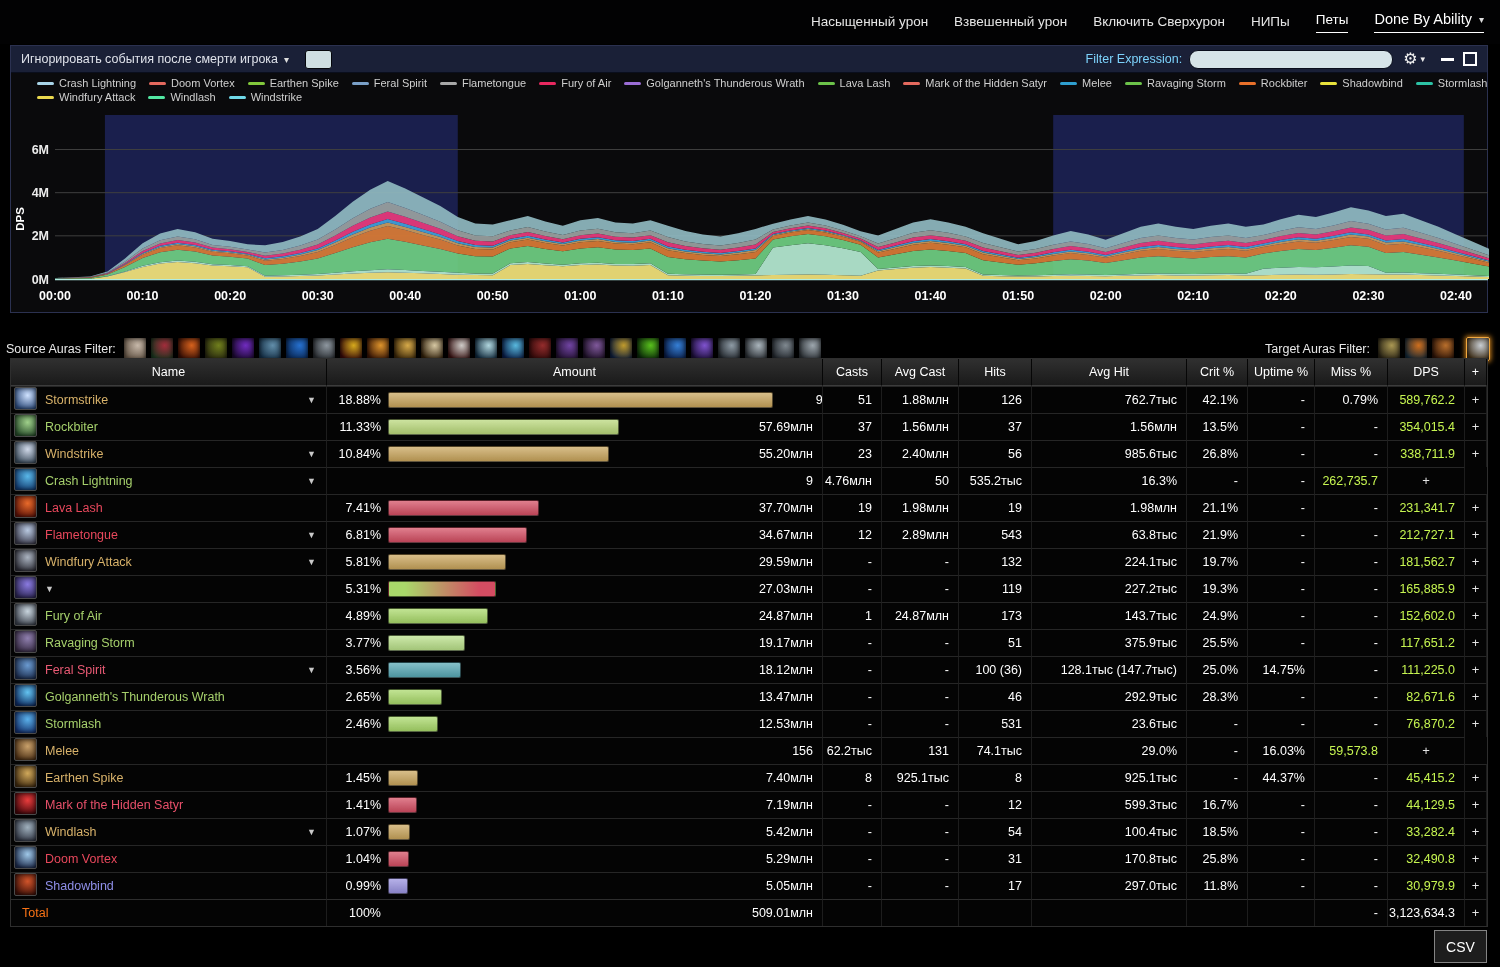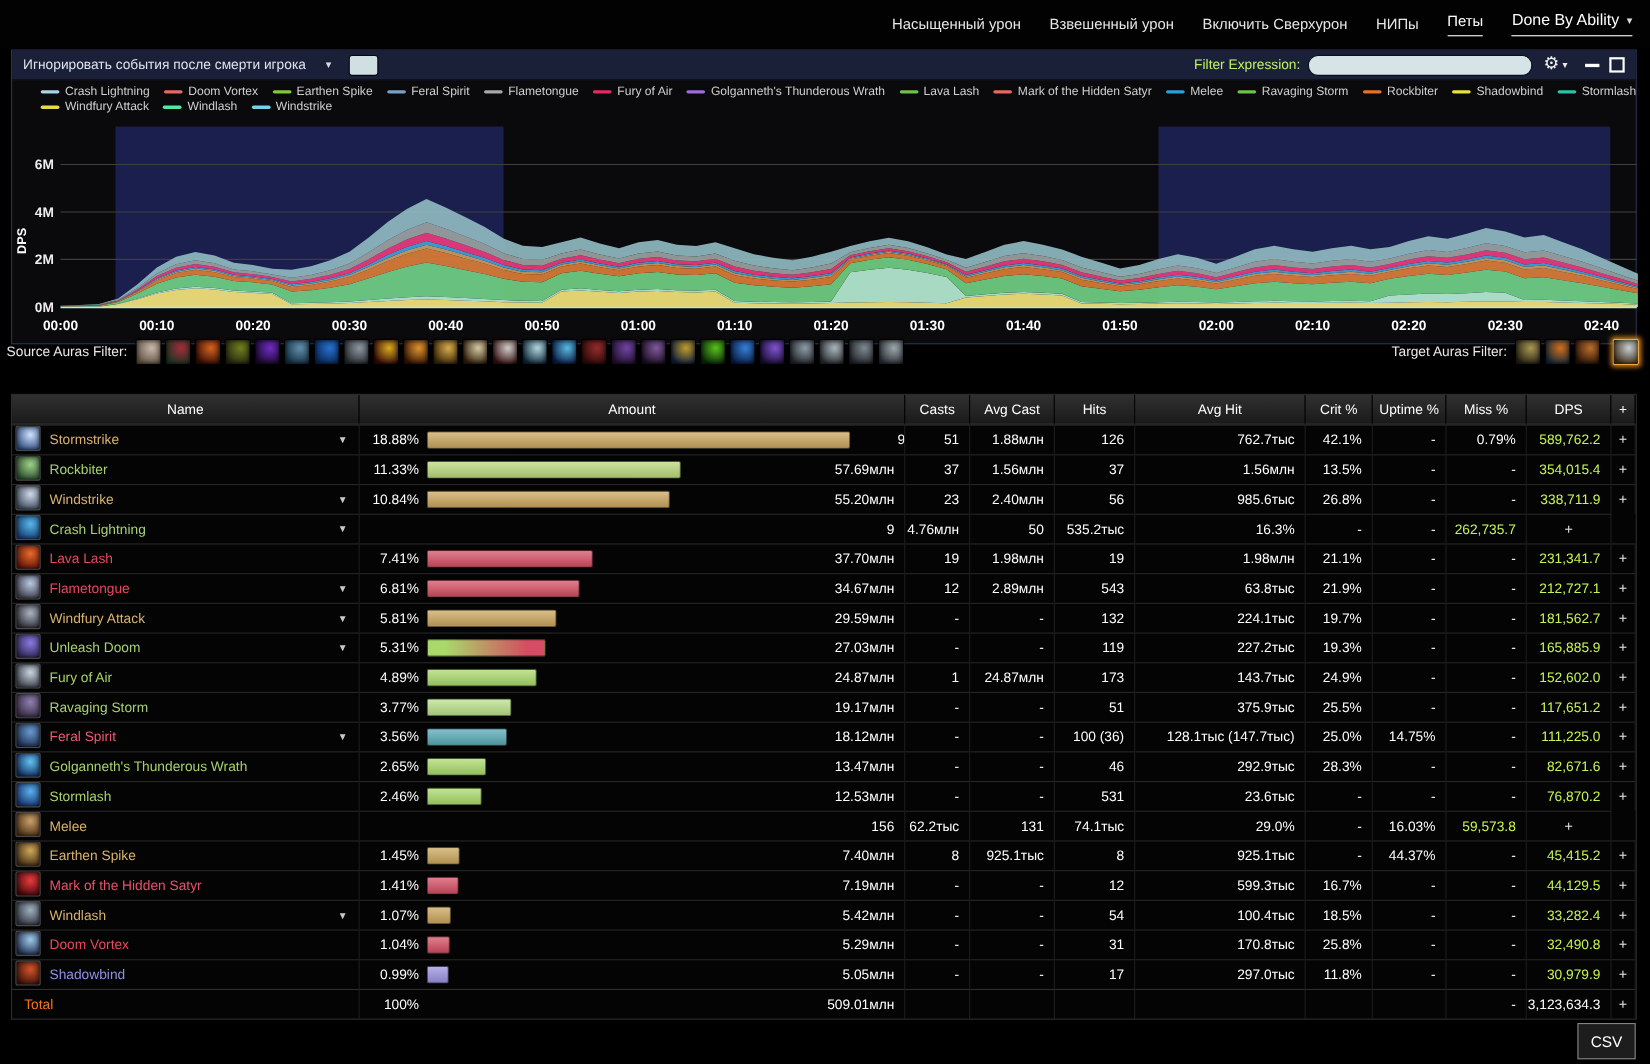--- a/index.html
+++ b/index.html
@@ -13,37 +13,37 @@
   .tb-right{display:flex;align-items:center;gap:26px;}
   .tb-link{color:#e5e5e5;font-size:13.5px;cursor:pointer;padding-bottom:2px;}
   .tb-link.active{color:#fff;border-bottom:1px solid #fff;padding-bottom:5px;}
   .tb-link.primary{color:#fff;font-size:14.5px;border-bottom:1px solid #fff;padding-bottom:5px;display:flex;gap:7px;align-items:center;}
   
   .panel{position:absolute;left:10px;top:45px;width:1478px;height:268px;background:#0a0a0c;
     border:1px solid #2b3150;box-sizing:border-box;}
   .ptb{height:26px;background:#1a2037;border-bottom:1px solid #0a0e1c;display:flex;align-items:center;
     justify-content:space-between;padding:0 10px;}
   .ptb-left,.ptb-right{display:flex;align-items:center;}
-  .ptb-dd{color:#dfe2ea;font-size:12.5px;display:flex;align-items:center;gap:18px;cursor:pointer;}
+  .ptb-dd{color:#dfe2ea;font-size:12.5px;display:flex;align-items:center;gap:6px;cursor:pointer;}
   .toggle{width:27px;height:19px;background:#cfdfe2;border:1px solid #05070c;border-radius:3px;margin-left:16px;cursor:pointer;}
-  .flt-label{color:#bef264;font-size:12.5px;margin-right:7px;}
+  .flt-label{color:#7dd3fc;font-size:12.5px;margin-right:7px;}
   .flt-input{width:186px;height:17px;border:1px solid #0a0e1c;border-radius:9px;background:#d6e4e8;outline:none;
     font-size:12px;padding:0 8px;color:#222;}
   .gear{color:#f0f0f0;font-size:16px;margin-left:10px;cursor:pointer;line-height:1;}
   .gear-caret{font-size:9px;color:#eee;margin-left:3px;cursor:pointer;}
   .minbar{display:inline-block;width:13px;height:3px;background:#fff;margin:0 9px 0 16px;cursor:pointer;align-self:flex-end;margin-bottom:8px;}
   .maxbox{display:inline-block;width:10px;height:10px;border:2px solid #fff;cursor:pointer;}
   .legend{position:absolute;left:26px;top:31px;right:6px;}
   .lrow{display:flex;flex-wrap:nowrap;margin-bottom:2px;}
   .litem{display:flex;align-items:center;margin-right:13px;cursor:pointer;white-space:nowrap;}
   .sw{display:inline-block;width:17px;height:3px;border-radius:2px;margin-right:5px;}
   .llabel{color:#cfcfcf;font-size:11px;}
   #chart-svg{position:absolute;left:0;top:60px;}
   
-  .auras{position:absolute;left:0;top:305px;width:1500px;height:30px;display:flex;align-items:center;}
+  .auras{position:absolute;left:0;top:334px;width:1500px;height:30px;display:flex;align-items:center;}
   .aura-label{color:#e8e8e8;font-size:12.5px;margin-left:6px;white-space:nowrap;}
   .aura-icons{display:flex;gap:3px;margin-left:7px;align-items:center;}
   .aicon{width:24px;height:24px;border:1px solid #000;border-radius:2px;box-sizing:border-box;
     box-shadow:inset 0 0 5px rgba(0,0,0,.8);opacity:.92;cursor:pointer;}
   .aicon.sel{border:1px solid #f0a840;box-shadow:0 0 5px 1px #d2851e, inset 0 0 4px rgba(0,0,0,.6);opacity:1;margin-left:8px;}
   .spacer{flex:1;}
   .tgt-gap{margin-right:10px;}
   
   .dtable{position:absolute;left:10px;top:358px;width:1478px;border:1px solid #2e2e2e;box-sizing:border-box;background:#040404;}
   .trow{display:grid;grid-template-columns:316px 496px 59px 77px 73px 155px 61px 67px 73px 77px 1fr;height:27px;}
@@ -429,21 +429,20 @@
       <div class="cell">224.1тыс</div>
       <div class="cell">19.7%</div>
       <div class="cell">-</div>
       <div class="cell">-</div>
       <div class="cell dps">181,562.7</div>
       <div class="cell plus">+</div>
     </div>
     <div class="trow">
       <div class="cell name">
         <span class="abicon" style="background: radial-gradient(circle at 60% 35%, rgb(138, 122, 224) 0%, rgb(42, 36, 80) 80%);"></span>
-        <span class="abname" style="color: rgb(166, 208, 108);">Unleash Doom</span>
         <span class="abcaret">▼</span>
       </div>
       <div class="cell amount">
         <span class="pct">5.31%</span>
         <span class="btrack">
           <span class="bbar" style="width: 108px; display: block; background-color: rgb(169, 217, 106); background-image: linear-gradient(90deg, rgb(169, 217, 106) 15%, rgb(212, 77, 98) 85%);"></span>
         </span>
         <span class="amt">27.03млн</span>
       </div>
       <div class="cell">-</div>

